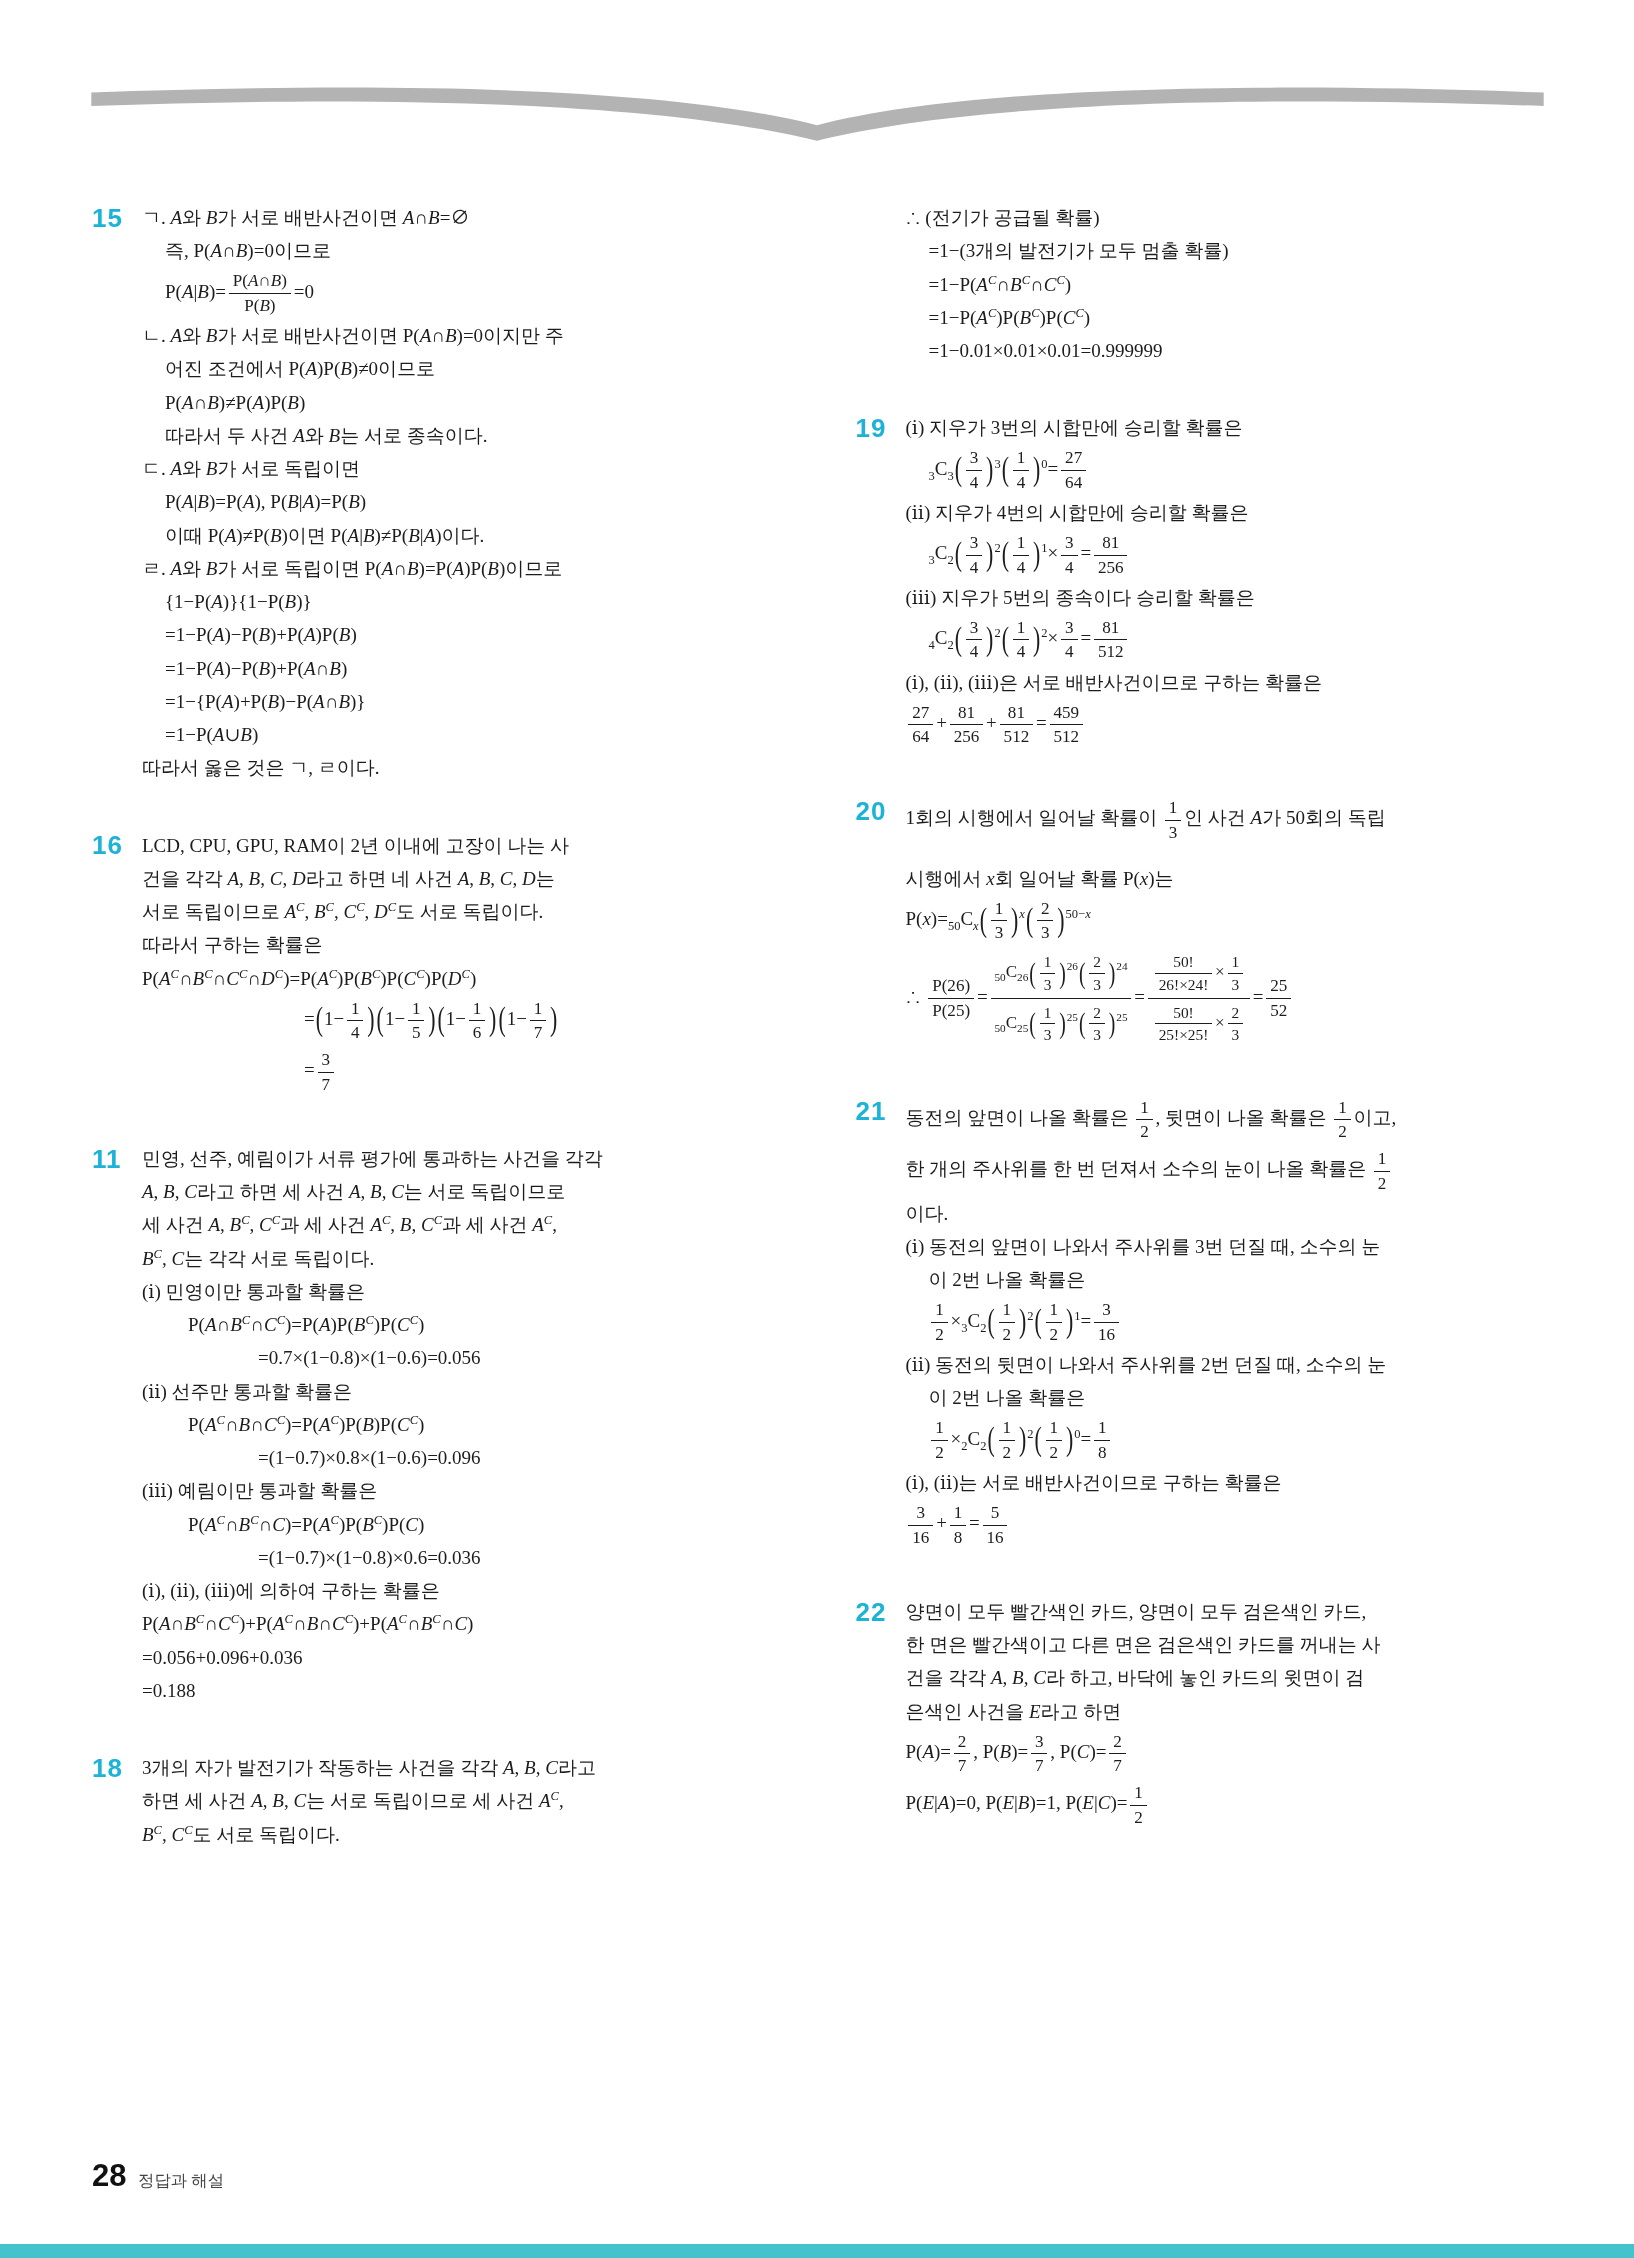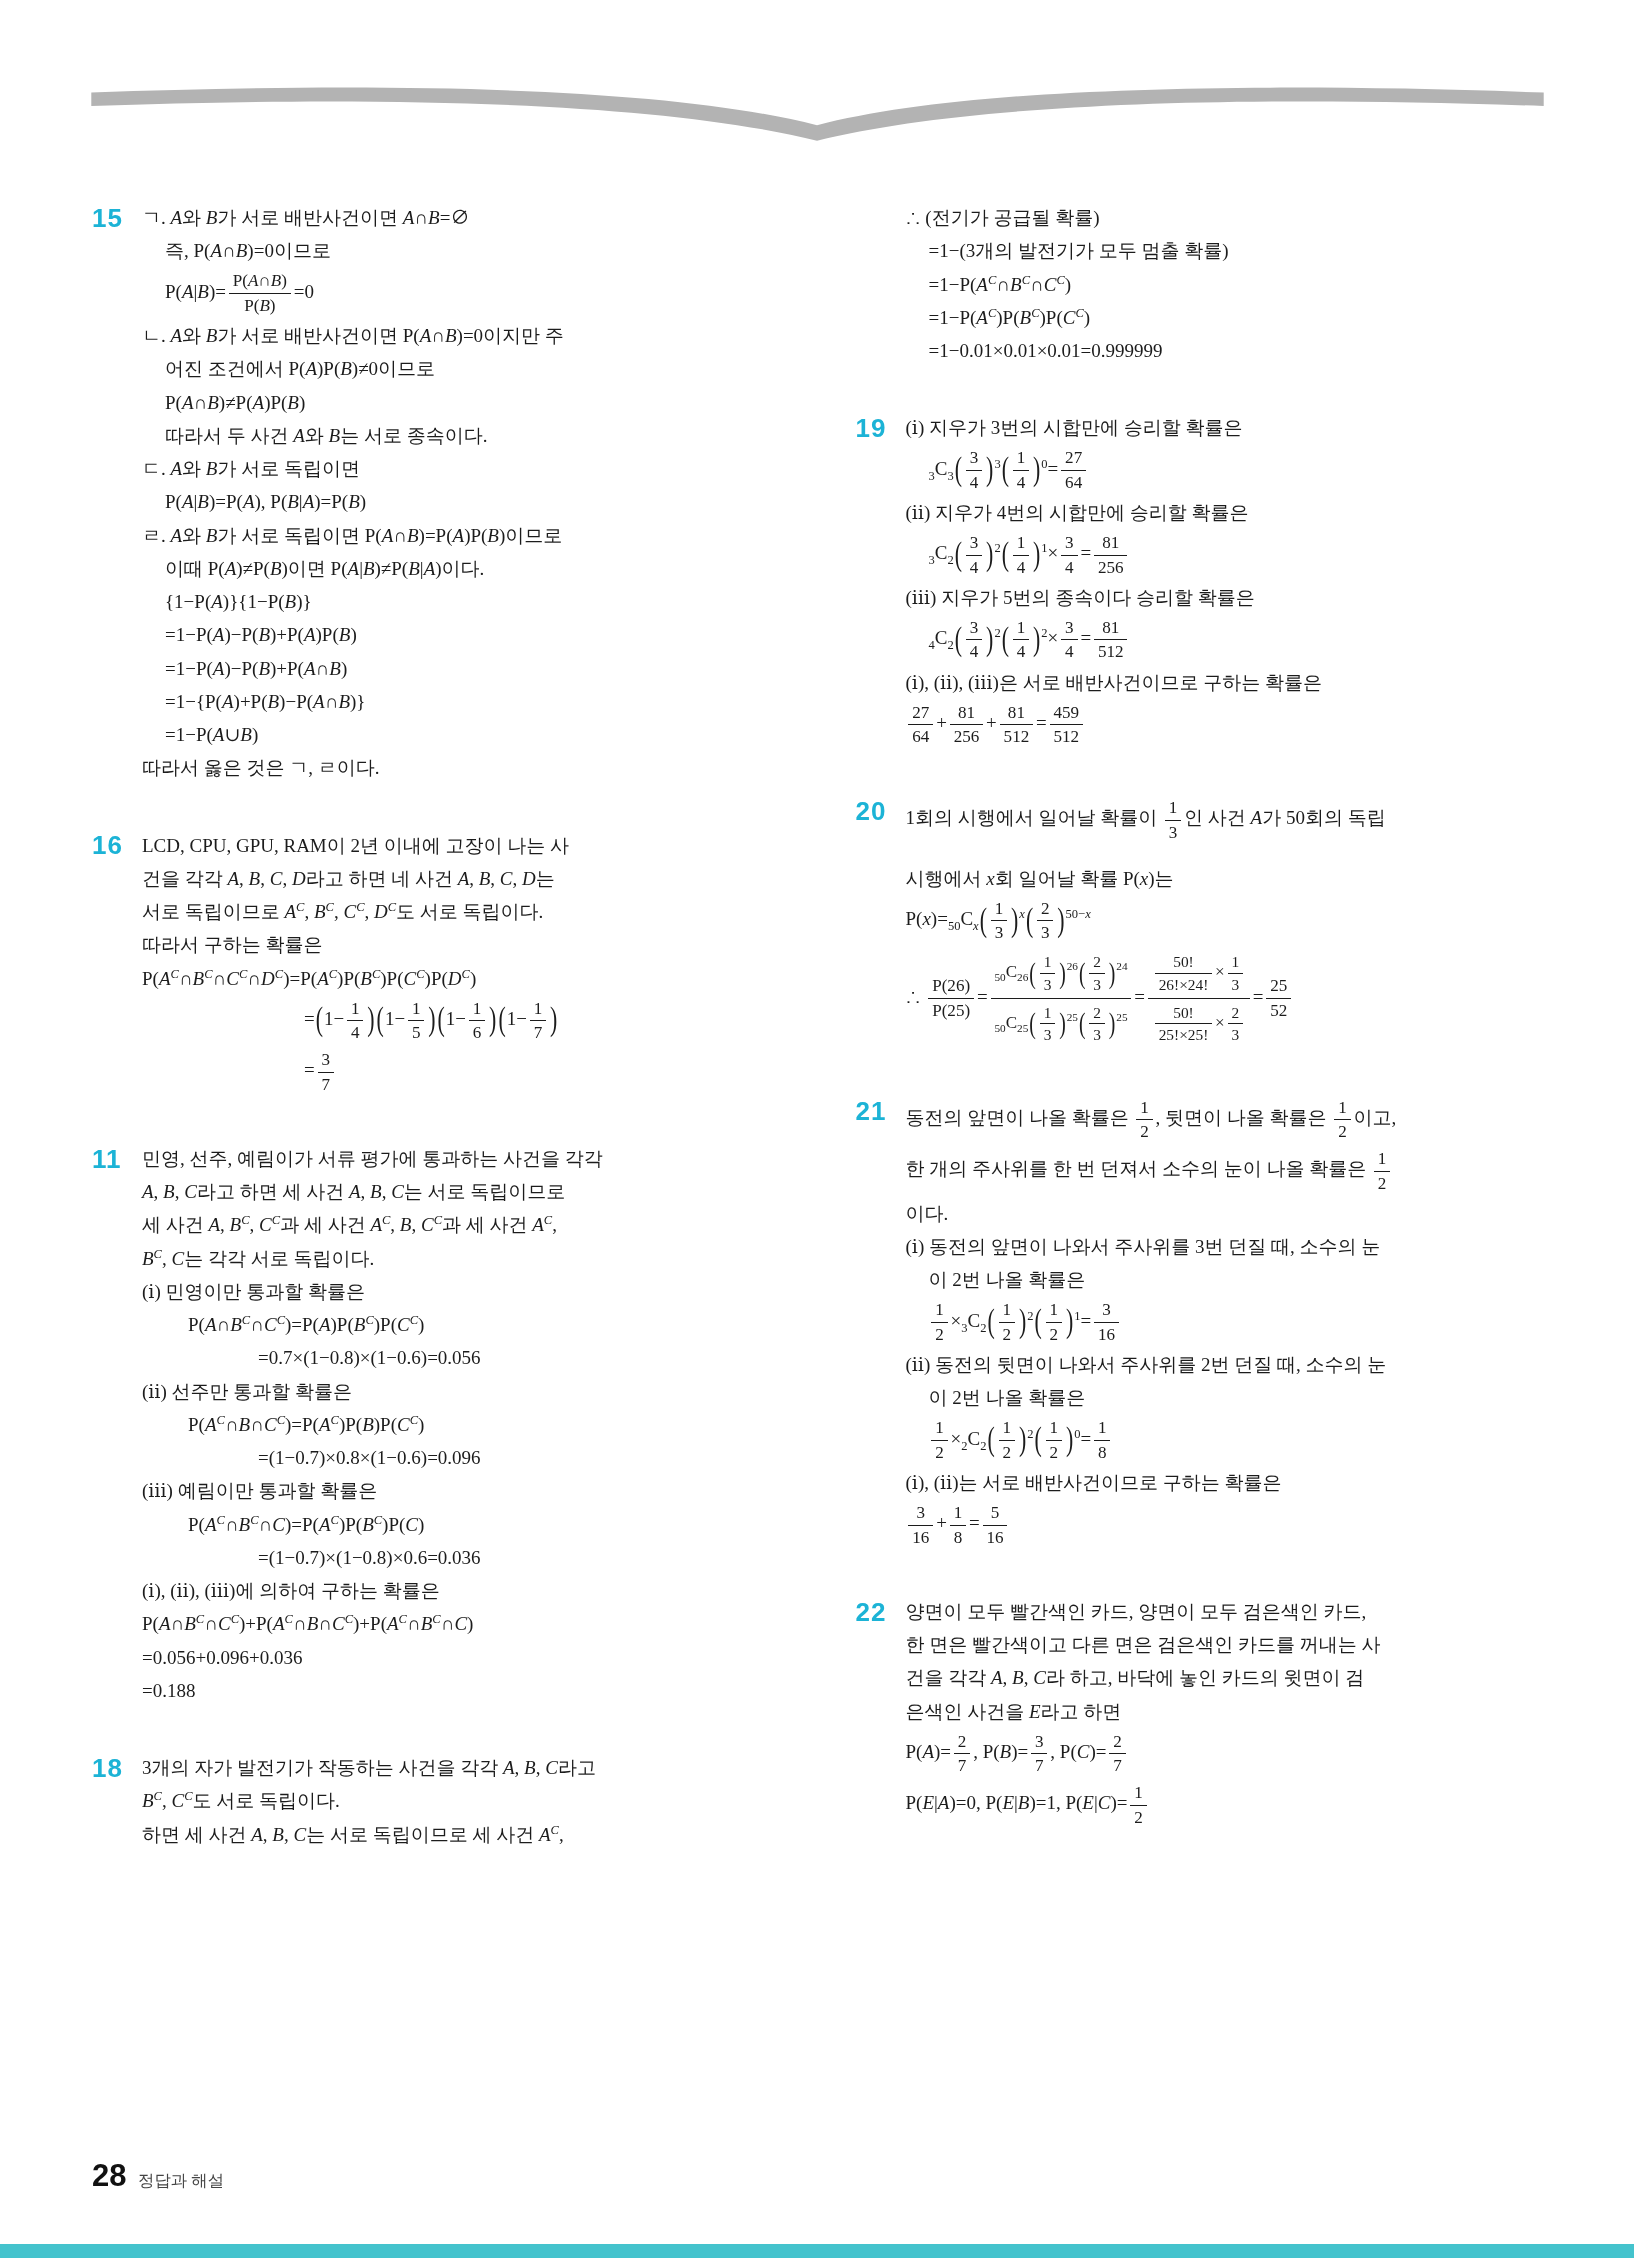--- a/index.html
+++ b/index.html
@@ -50,22 +50,22 @@
           <span class="pnum" style="color: rgb(28, 179, 214);">15</span>
           <div class="pline" style="padding-left: 0px;">ㄱ. <span class="mi">A</span>와 <span class="mi">B</span>가 서로 배반사건이면 <span class="mi">A</span>∩<span class="mi">B</span>=∅</div>
           <div class="pline" style="padding-left: 23px;">즉, P(<span class="mi">A</span>∩<span class="mi">B</span>)=0이므로</div>
           <div class="pline" style="padding-left: 23px;">P(<span class="mi">A</span>|<span class="mi">B</span>)=<span class="frac"><span class="fr-n">P(<span class="mi">A</span>∩<span class="mi">B</span>)</span><span class="fr-d">P(<span class="mi">B</span>)</span></span>=0</div>
           <div class="pline" style="padding-left: 0px;">ㄴ. <span class="mi">A</span>와 <span class="mi">B</span>가 서로 배반사건이면 P(<span class="mi">A</span>∩<span class="mi">B</span>)=0이지만 주</div>
           <div class="pline" style="padding-left: 23px;">어진 조건에서 P(<span class="mi">A</span>)P(<span class="mi">B</span>)≠0이므로</div>
           <div class="pline" style="padding-left: 23px;">P(<span class="mi">A</span>∩<span class="mi">B</span>)≠P(<span class="mi">A</span>)P(<span class="mi">B</span>)</div>
           <div class="pline" style="padding-left: 23px;">따라서 두 사건 <span class="mi">A</span>와 <span class="mi">B</span>는 서로 종속이다.</div>
           <div class="pline" style="padding-left: 0px;">ㄷ. <span class="mi">A</span>와 <span class="mi">B</span>가 서로 독립이면</div>
           <div class="pline" style="padding-left: 23px;">P(<span class="mi">A</span>|<span class="mi">B</span>)=P(<span class="mi">A</span>), P(<span class="mi">B</span>|<span class="mi">A</span>)=P(<span class="mi">B</span>)</div>
+          <div class="pline" style="padding-left: 23px;">이때 P(<span class="mi">A</span>)≠P(<span class="mi">B</span>)이면 P(<span class="mi">A</span>|<span class="mi">B</span>)≠P(<span class="mi">B</span>|<span class="mi">A</span>)이다.</div>
           <div class="pline" style="padding-left: 0px;">ㄹ. <span class="mi">A</span>와 <span class="mi">B</span>가 서로 독립이면 P(<span class="mi">A</span>∩<span class="mi">B</span>)=P(<span class="mi">A</span>)P(<span class="mi">B</span>)이므로</div>
-          <div class="pline" style="padding-left: 23px;">이때 P(<span class="mi">A</span>)≠P(<span class="mi">B</span>)이면 P(<span class="mi">A</span>|<span class="mi">B</span>)≠P(<span class="mi">B</span>|<span class="mi">A</span>)이다.</div>
           <div class="pline" style="padding-left: 23px;">{1−P(<span class="mi">A</span>)}{1−P(<span class="mi">B</span>)}</div>
           <div class="pline" style="padding-left: 23px;">=1−P(<span class="mi">A</span>)−P(<span class="mi">B</span>)+P(<span class="mi">A</span>)P(<span class="mi">B</span>)</div>
           <div class="pline" style="padding-left: 23px;">=1−P(<span class="mi">A</span>)−P(<span class="mi">B</span>)+P(<span class="mi">A</span>∩<span class="mi">B</span>)</div>
           <div class="pline" style="padding-left: 23px;">=1−{P(<span class="mi">A</span>)+P(<span class="mi">B</span>)−P(<span class="mi">A</span>∩<span class="mi">B</span>)}</div>
           <div class="pline" style="padding-left: 23px;">=1−P(<span class="mi">A</span>∪<span class="mi">B</span>)</div>
           <div class="pline" style="padding-left: 0px;">따라서 옳은 것은 ㄱ, ㄹ이다.</div>
         </section>
         <section class="problem">
           <span class="pnum" style="color: rgb(28, 179, 214);">16</span>
           <div class="pline" style="padding-left: 0px;">LCD, CPU, GPU, RAM이 2년 이내에 고장이 나는 사</div>
@@ -92,22 +92,22 @@
           <div class="pline" style="padding-left: 46px;">P(<span class="mi">A</span><sup><span class="mi">C</span></sup>∩<span class="mi">B</span><sup><span class="mi">C</span></sup>∩<span class="mi">C</span>)=P(<span class="mi">A</span><sup><span class="mi">C</span></sup>)P(<span class="mi">B</span><sup><span class="mi">C</span></sup>)P(<span class="mi">C</span>)</div>
           <div class="pline" style="padding-left: 116px;">=(1−0.7)×(1−0.8)×0.6=0.036</div>
           <div class="pline" style="padding-left: 0px;">(ⅰ), (ⅱ), (ⅲ)에 의하여 구하는 확률은</div>
           <div class="pline" style="padding-left: 0px;">P(<span class="mi">A</span>∩<span class="mi">B</span><sup><span class="mi">C</span></sup>∩<span class="mi">C</span><sup><span class="mi">C</span></sup>)+P(<span class="mi">A</span><sup><span class="mi">C</span></sup>∩<span class="mi">B</span>∩<span class="mi">C</span><sup><span class="mi">C</span></sup>)+P(<span class="mi">A</span><sup><span class="mi">C</span></sup>∩<span class="mi">B</span><sup><span class="mi">C</span></sup>∩<span class="mi">C</span>)</div>
           <div class="pline" style="padding-left: 0px;">=0.056+0.096+0.036</div>
           <div class="pline" style="padding-left: 0px;">=0.188</div>
         </section>
         <section class="problem">
           <span class="pnum" style="color: rgb(28, 179, 214);">18</span>
           <div class="pline" style="padding-left: 0px;">3개의 자가 발전기가 작동하는 사건을 각각 <span class="mi">A</span>, <span class="mi">B</span>, <span class="mi">C</span>라고</div>
+          <div class="pline" style="padding-left: 0px;">하면 세 사건 <span class="mi">A</span>, <span class="mi">B</span>, <span class="mi">C</span>는 서로 독립이므로 세 사건 <span class="mi">A</span><sup><span class="mi">C</span></sup>,</div>
           <div class="pline" style="padding-left: 0px;"><span class="mi">B</span><sup><span class="mi">C</span></sup>, <span class="mi">C</span><sup><span class="mi">C</span></sup>도 서로 독립이다.</div>
-          <div class="pline" style="padding-left: 0px;">하면 세 사건 <span class="mi">A</span>, <span class="mi">B</span>, <span class="mi">C</span>는 서로 독립이므로 세 사건 <span class="mi">A</span><sup><span class="mi">C</span></sup>,</div>
         </section>
       </div>
     <div class="col" id="col-right">
         <section class="problem">
           <div class="pline" style="padding-left: 0px;">∴ (전기가 공급될 확률)</div>
           <div class="pline" style="padding-left: 23px;">=1−(3개의 발전기가 모두 멈출 확률)</div>
           <div class="pline" style="padding-left: 23px;">=1−P(<span class="mi">A</span><sup><span class="mi">C</span></sup>∩<span class="mi">B</span><sup><span class="mi">C</span></sup>∩<span class="mi">C</span><sup><span class="mi">C</span></sup>)</div>
           <div class="pline" style="padding-left: 23px;">=1−P(<span class="mi">A</span><sup><span class="mi">C</span></sup>)P(<span class="mi">B</span><sup><span class="mi">C</span></sup>)P(<span class="mi">C</span><sup><span class="mi">C</span></sup>)</div>
           <div class="pline" style="padding-left: 23px;">=1−0.01×0.01×0.01=0.999999</div>
         </section>

